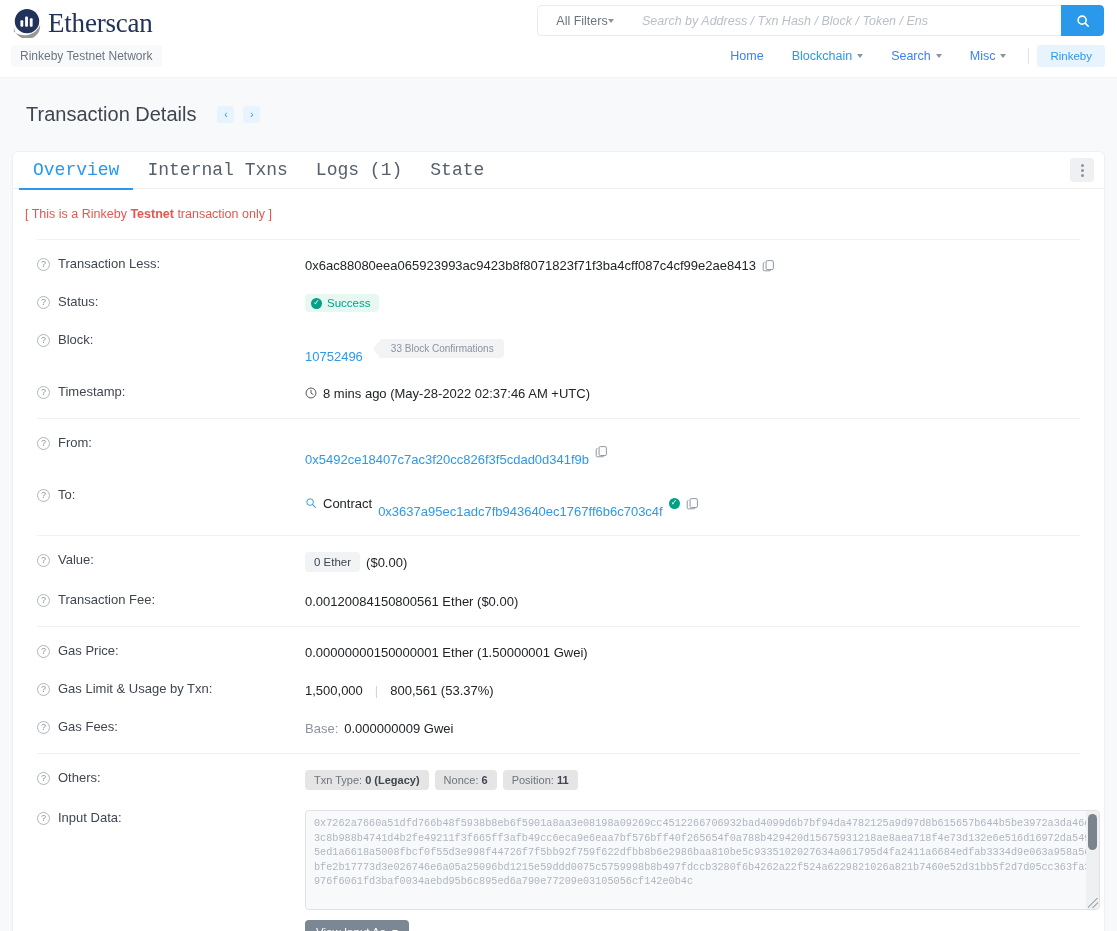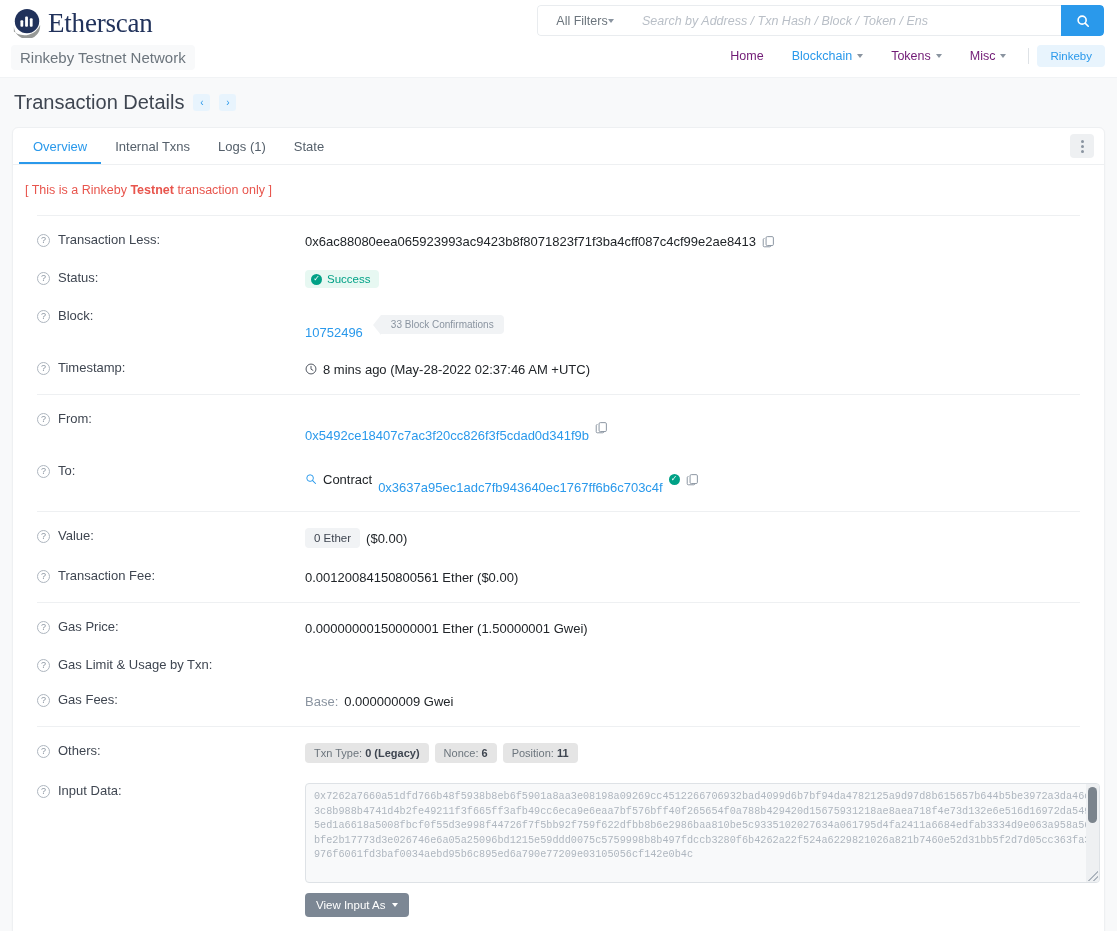--- a/index.html
+++ b/index.html
@@ -35,21 +35,21 @@
     color: #21325b;
     letter-spacing: -0.2px;
     line-height: 1;
   }
   .network-badge {
     position: absolute;
     left: 11px;
     top: 45px;
     background: #f8f9fa;
     color: #6c757d;
-    font-size: 15px;
+    font-size: 12px;
     padding: 4px 9px;
     border-radius: 4px;
     white-space: nowrap;
   }
 
   .searchbar {
     position: absolute;
     left: 537px;
     top: 5px;
     width: 567px;
@@ -107,21 +107,21 @@
     position: absolute;
     right: 12px;
     top: 45px;
     display: flex;
     align-items: center;
     gap: 0;
     font-size: 12.5px;
   }
   .nav-item {
     padding: 4px 14px;
-    color: #701a75;
+    color: #3b82f6;
     cursor: pointer;
     display: flex;
     align-items: center;
     gap: 5px;
     white-space: nowrap;
   }
   .nav-item.active { color: #2a99eb; }
   .nav-sep {
     width: 1px;
     height: 16px;
@@ -147,21 +147,21 @@
   .page-title-row {
     display: flex;
     align-items: center;
     gap: 9px;
     padding: 13px 2px 13px 2px;
   }
   .page-title {
     font-size: 20px;
     color: #3f4651;
     font-weight: normal;
-    margin: 0;
+    margin: 12px;
   }
   .navarrow {
     width: 17px;
     height: 17px;
     background: #e8f4fd;
     color: #2a99eb;
     border-radius: 3px;
     font-size: 10px;
     display: flex;
     align-items: center;
@@ -179,26 +179,27 @@
   .tabs {
     display: flex;
     align-items: center;
     border-bottom: 1px solid #eef0f2;
     padding: 0 6px;
     position: relative;
     height: 37px;
   }
   .tab {
     padding: 9px 14px 8px 14px;
-    font-size: 13px;
+    font-size: 18px;
     color: #55606b;
     cursor: pointer;
     border-bottom: 2px solid transparent;
     margin-bottom: -1px;
     white-space: nowrap;
+    font-family: Liberation Mono, monospace;
   }
   .tab.active {
     color: #2a99eb;
     border-bottom-color: #2a99eb;
   }
   .kebab {
     position: absolute;
     right: 10px;
     top: 6px;
     width: 24px;
@@ -433,21 +434,21 @@
 
   <div class="topnav">
     <div class="nav-item">
       <span>Home</span>
     </div>
     <div class="nav-item active">
       <span>Blockchain</span>
       <span class="caret"></span>
     </div>
     <div class="nav-item">
-      <span>Tokens</span>
+      <span>Search</span>
       <span class="caret"></span>
     </div>
     <div class="nav-item">
       <span>Misc</span>
       <span class="caret"></span>
     </div>
     <div class="nav-sep"></div>
     <div class="chip-rinkeby">Rinkeby</div>
   </div>
 </div>
@@ -598,20 +599,25 @@
           <span class="qmark">?</span>
           <span>Gas Price:</span>
         </div>
         <div class="row-value">0.00000000150000001 Ether (1.50000001 Gwei)</div>
       </div>
 
       <div class="row">
         <div class="row-label">
           <span class="qmark">?</span>
           <span>Gas Limit &amp; Usage by Txn:</span>
+        </div>
+        <div class="row-value">
+          <span>1,500,000</span>
+          <span class="sep-pipe">|</span>
+          <span>800,561 (53.37%)</span>
         </div>
       </div>
 
       <div class="row">
         <div class="row-label">
           <span class="qmark">?</span>
           <span>Gas Fees:</span>
         </div>
         <div class="row-value">
           <span class="muted">Base:</span>

